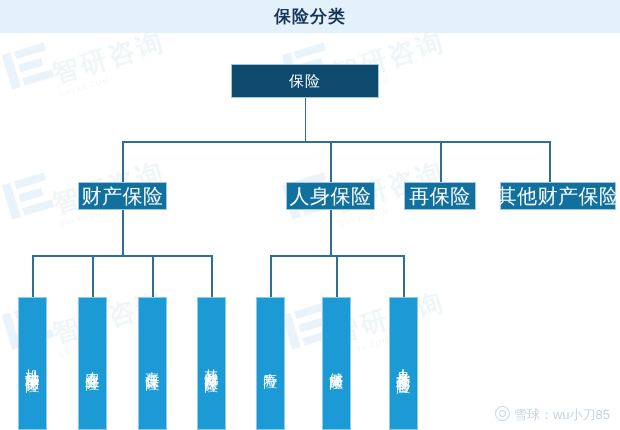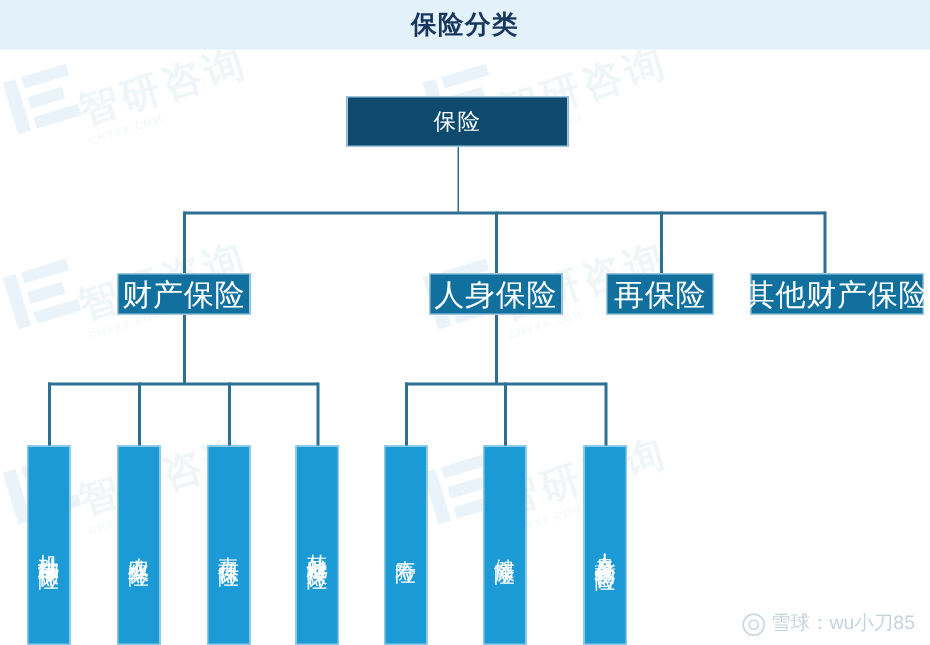--- a/index.html
+++ b/index.html
@@ -145,21 +145,21 @@
   .conn-v { width: 1.5px; }
   .conn-h { height: 1.5px; }
 
   
   #attribution {
     position: absolute;
     right: 10px;
     bottom: 6px;
     z-index: 4;
     display: flex;
-    align-items: flex-end;
+    align-items: flex-start;
     gap: 4px;
     color: rgba(150,175,195,0.55);
     font-size: 13px;
     white-space: nowrap;
   }
   #attribution .xq-logo {
     width: 13px;
     height: 13px;
     border: 1.4px solid rgba(150,175,195,0.55);
     border-radius: 50%;

